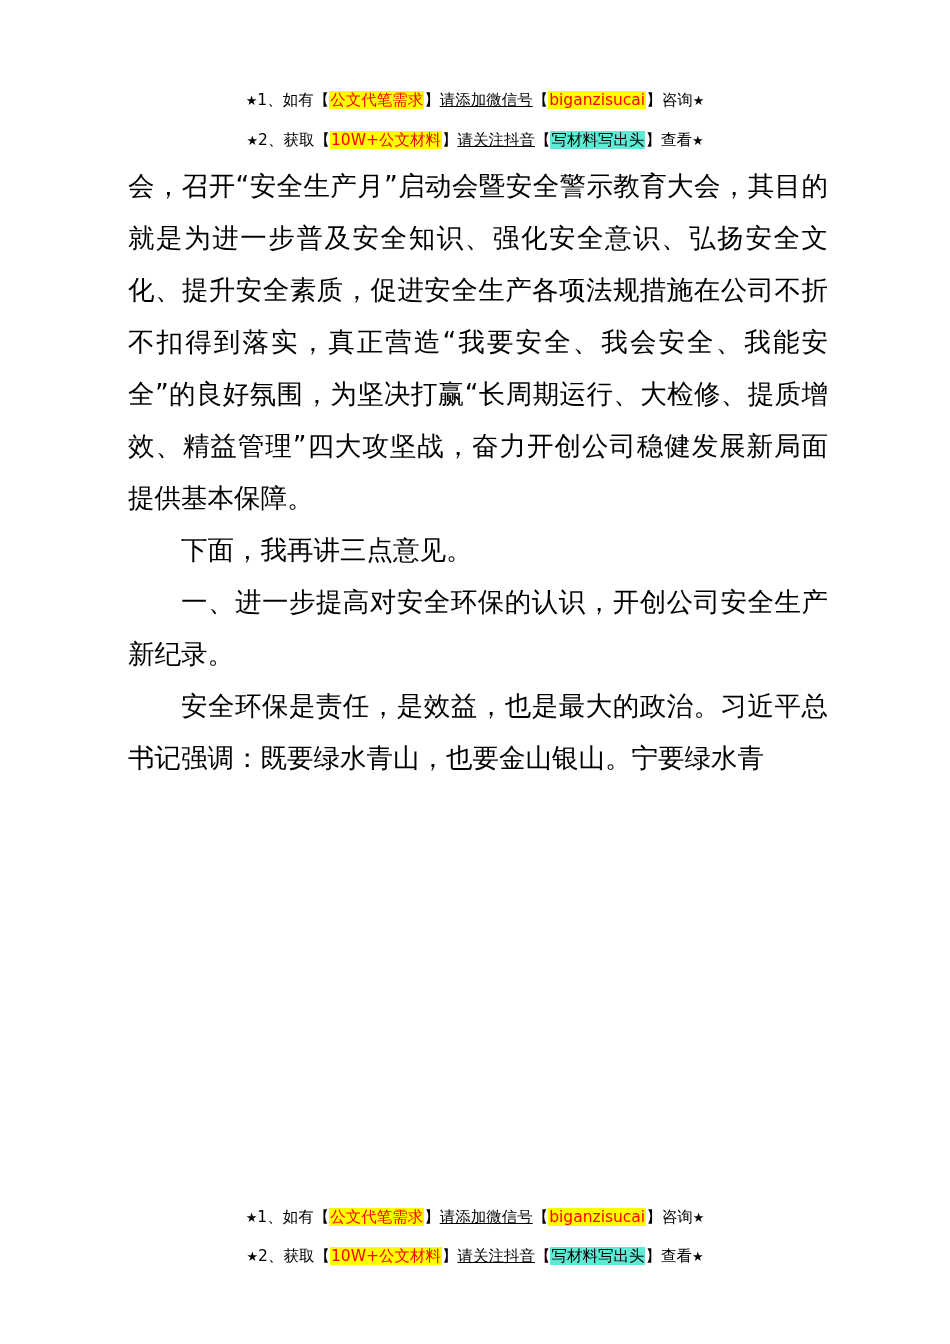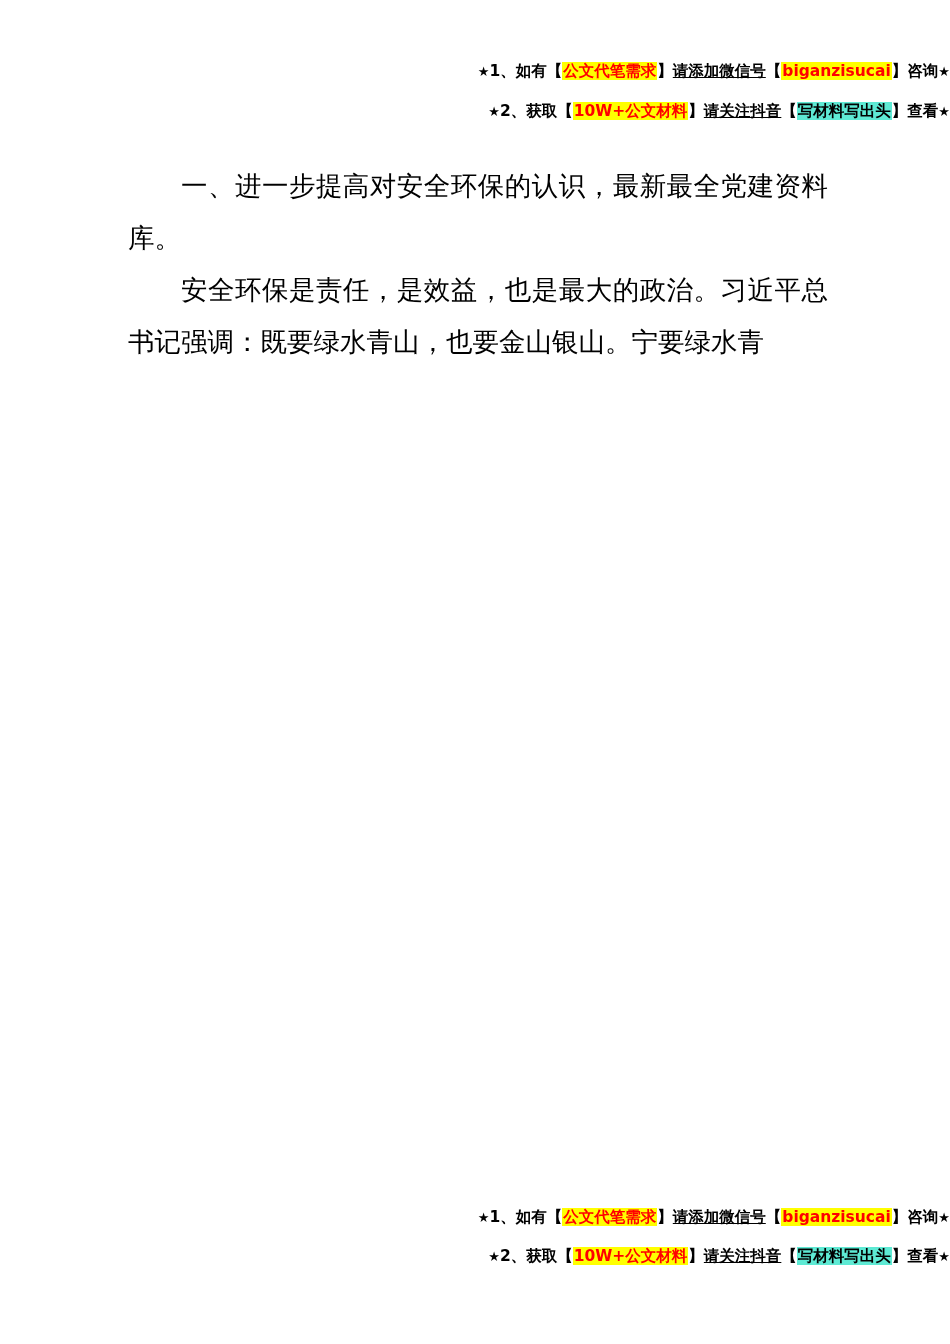--- a/index.html
+++ b/index.html
@@ -18,27 +18,28 @@
     position: relative;
     width: 950px;
     height: 1344px;
     box-sizing: border-box;
     padding: 0;
   }
 
   
   .banner {
     width: 100%;
-    text-align: right;
+    text-align: center;
     font-family: "DejaVu Sans", "Liberation Sans", sans-serif;
-    font-weight: bold;
+    font-weight: normal;
     font-size: 15.5px;
     letter-spacing: 0px;
     line-height: 1.2;
     white-space: nowrap;
+    margin-top: 29px;
   }
   .banner-line {
     margin: 0;
     padding: 0;
   }
   .banner .hl {
     background: #ffff00;
     color: #ff0000;
     padding: 0 1px;
   }
@@ -108,21 +109,23 @@
       <span class="star">★</span><span>1、如有</span><span>【</span><span class="hl">公文代笔需求</span><span>】</span><span class="u">请添加微信号</span><span>【</span><span class="hl">biganzisucai</span><span>】</span><span>咨询</span><span class="star">★</span>
     </div>
 
     <div class="banner-line">
       <span class="star">★</span><span>2、获取</span><span>【</span><span class="hl">10W+公文材料</span><span>】</span><span class="u">请关注抖音</span><span>【</span><span class="hl-dark">写材料写出头</span><span>】</span><span>查看</span><span class="star">★</span>
     </div>
 
   </div>
 
   <div class="content">
-    <p class="para indent">一、进一步提高对安全环保的认识，最新最全党建资料库。</p>
+    <p class="para">会，召开“安全生产月”启动会暨安全警示教育大会，其目的就是为进一步普及安全知识、强化安全意识、弘扬安全文化、提升安全素质，促进安全生产各项法规措施在公司不折不扣得到落实，真正营造“我要安全、我会安全、我能安全”的良好氛围，为坚决打赢“长周期运行、大检修、提质增效、精益管理”四大攻坚战，奋力开创公司稳健发展新局面提供基本保障。</p>
+    <p class="para indent">下面，我再讲三点意见。</p>
+    <p class="para indent">一、进一步提高对安全环保的认识，开创公司安全生产新纪录。</p>
     <p class="para indent">安全环保是责任，是效益，也是最大的政治。习近平总书记强调：既要绿水青山，也要金山银山。宁要绿水青</p>
   </div>
 
   <div class="footer-banner banner">
 
     <div class="banner-line">
       <span class="star">★</span><span>1、如有</span><span>【</span><span class="hl">公文代笔需求</span><span>】</span><span class="u">请添加微信号</span><span>【</span><span class="hl">biganzisucai</span><span>】</span><span>咨询</span><span class="star">★</span>
     </div>
 
     <div class="banner-line">

